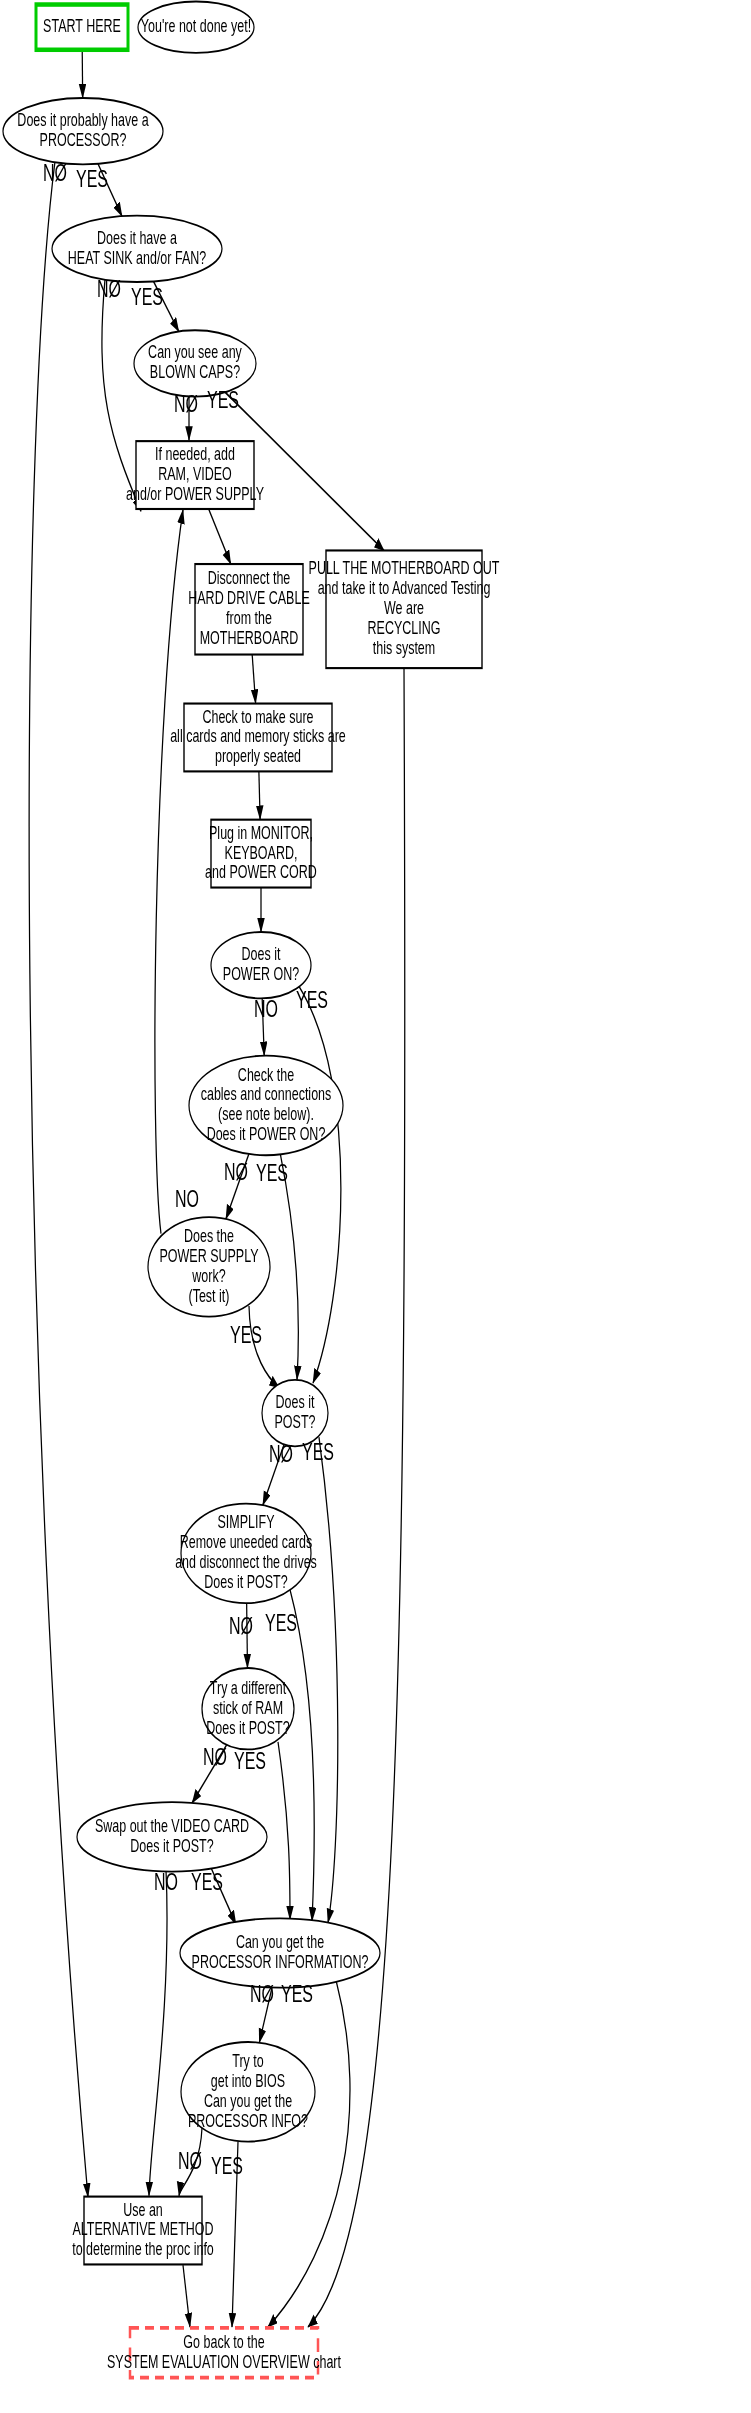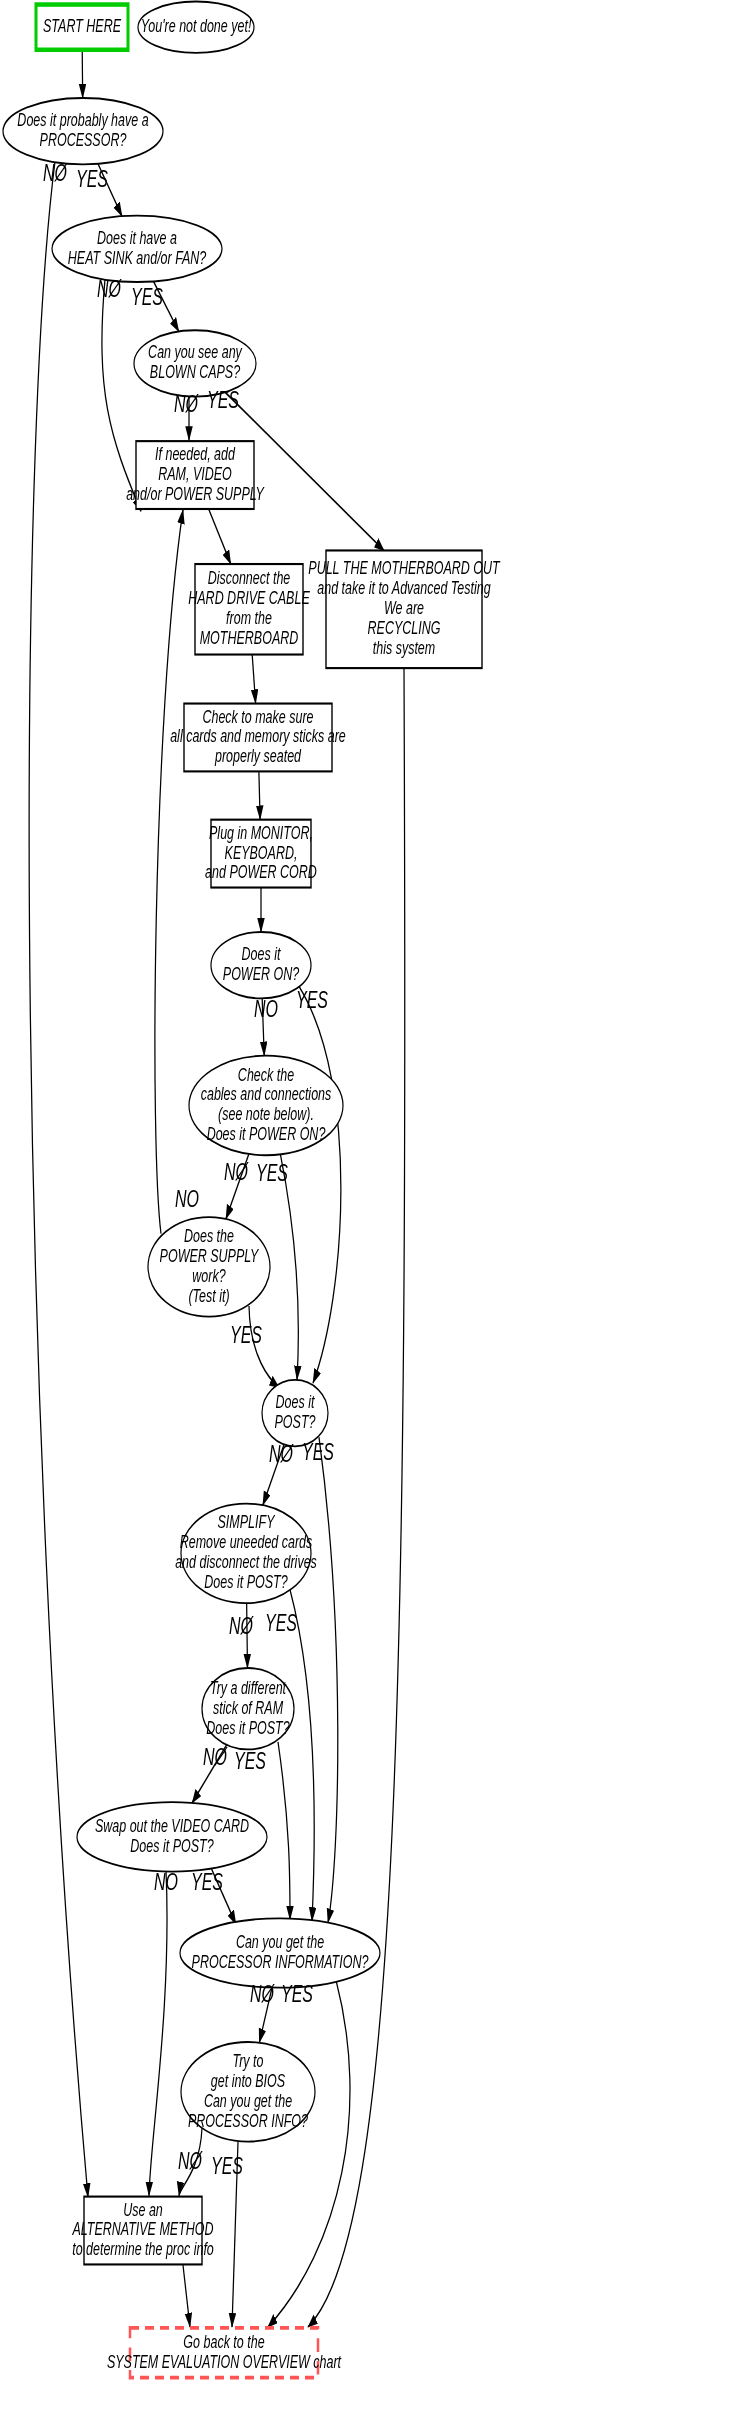--- a/index.html
+++ b/index.html
@@ -10,21 +10,20 @@
   body {
     width: 751px;
     height: 2413px;
     font-family: "Liberation Sans", sans-serif;
     overflow: hidden;
   }
   #chart-root {
     position: relative;
     width: 611px;
     height: 2413px;
-    font-style: italic;
   }
   svg#flow {
     position: absolute;
     top: 0;
     left: 0;
     width: 751px;
     height: 2413px;
   }
   .node-shape {
     fill: #ffffff;

